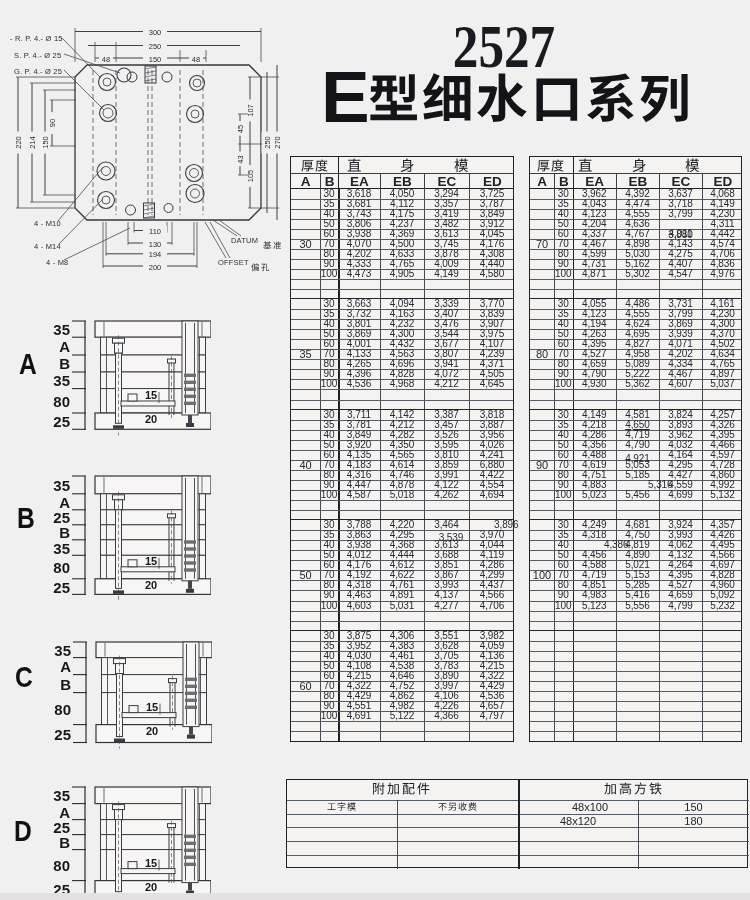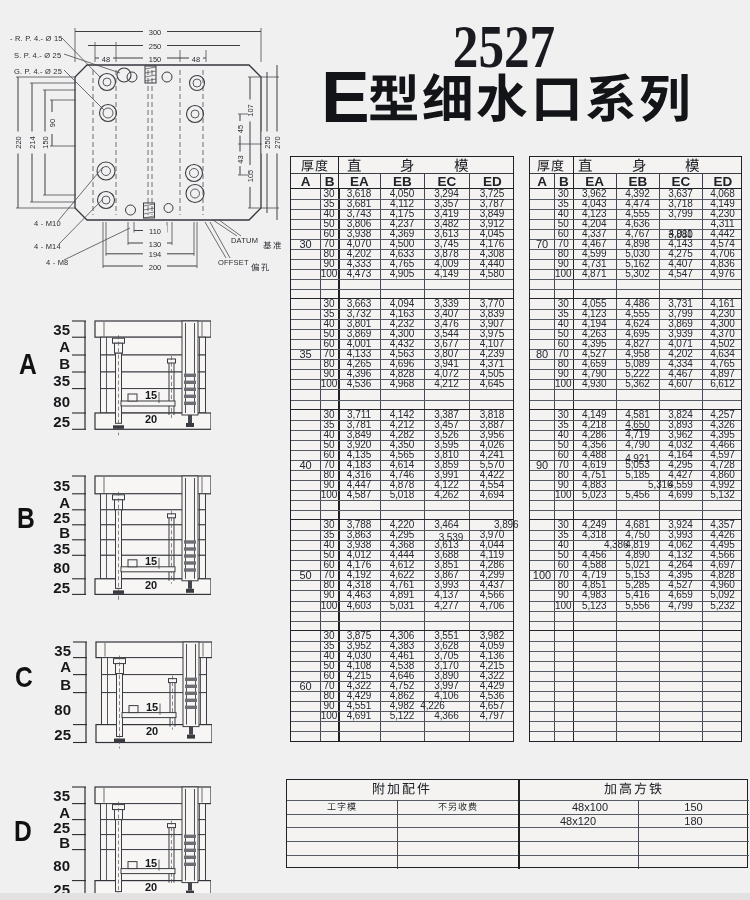--- a/index.html
+++ b/index.html
@@ -423,21 +423,21 @@
       <div class="dc" style="left:178px;top:30.15px;width:46px;">4,026</div>
       <div class="dc" style="left:29px;top:40.2px;width:18px;">60</div>
       <div class="dc" style="left:47px;top:40.2px;width:42px;">4,135</div>
       <div class="dc" style="left:89px;top:40.2px;width:44px;">4,565</div>
       <div class="dc" style="left:133px;top:40.2px;width:45px;">3,810</div>
       <div class="dc" style="left:178px;top:40.2px;width:46px;">4,241</div>
       <div class="dc" style="left:29px;top:50.25px;width:18px;">70</div>
       <div class="dc" style="left:47px;top:50.25px;width:42px;">4,183</div>
       <div class="dc" style="left:89px;top:50.25px;width:44px;">4,614</div>
       <div class="dc" style="left:133px;top:50.25px;width:45px;">3,859</div>
-      <div class="dc" style="left:178px;top:50.25px;width:46px;">5,570</div>
+      <div class="dc" style="left:178px;top:50.25px;width:46px;">6,880</div>
       <div class="dc" style="left:29px;top:60.3px;width:18px;">80</div>
       <div class="dc" style="left:47px;top:60.3px;width:42px;">4,316</div>
       <div class="dc" style="left:89px;top:60.3px;width:44px;">4,746</div>
       <div class="dc" style="left:133px;top:60.3px;width:45px;">3,991</div>
       <div class="dc" style="left:178px;top:60.3px;width:46px;">4,422</div>
       <div class="dc" style="left:29px;top:70.35px;width:18px;">90</div>
       <div class="dc" style="left:47px;top:70.35px;width:42px;">4,447</div>
       <div class="dc" style="left:89px;top:70.35px;width:44px;">4,878</div>
       <div class="dc" style="left:133px;top:70.35px;width:45px;">4,122</div>
       <div class="dc" style="left:178px;top:70.35px;width:46px;">4,554</div>
@@ -538,41 +538,41 @@
       <div class="dc" style="left:133px;top:10.05px;width:45px;">3,628</div>
       <div class="dc" style="left:178px;top:10.05px;width:46px;">4,059</div>
       <div class="dc" style="left:29px;top:20.1px;width:18px;">40</div>
       <div class="dc" style="left:47px;top:20.1px;width:42px;">4,030</div>
       <div class="dc" style="left:89px;top:20.1px;width:44px;">4,461</div>
       <div class="dc" style="left:133px;top:20.1px;width:45px;">3,705</div>
       <div class="dc" style="left:178px;top:20.1px;width:46px;">4,136</div>
       <div class="dc" style="left:29px;top:30.15px;width:18px;">50</div>
       <div class="dc" style="left:47px;top:30.15px;width:42px;">4,108</div>
       <div class="dc" style="left:89px;top:30.15px;width:44px;">4,538</div>
-      <div class="dc" style="left:133px;top:30.15px;width:45px;">3,170</div>
+      <div class="dc" style="left:133px;top:30.15px;width:45px;">3,783</div>
       <div class="dc" style="left:178px;top:30.15px;width:46px;">4,215</div>
       <div class="dc" style="left:29px;top:40.2px;width:18px;">60</div>
       <div class="dc" style="left:47px;top:40.2px;width:42px;">4,215</div>
       <div class="dc" style="left:89px;top:40.2px;width:44px;">4,646</div>
       <div class="dc" style="left:133px;top:40.2px;width:45px;">3,890</div>
       <div class="dc" style="left:178px;top:40.2px;width:46px;">4,322</div>
       <div class="dc" style="left:29px;top:50.25px;width:18px;">70</div>
       <div class="dc" style="left:47px;top:50.25px;width:42px;">4,322</div>
       <div class="dc" style="left:89px;top:50.25px;width:44px;">4,752</div>
       <div class="dc" style="left:133px;top:50.25px;width:45px;">3,997</div>
       <div class="dc" style="left:178px;top:50.25px;width:46px;">4,429</div>
       <div class="dc" style="left:29px;top:60.3px;width:18px;">80</div>
       <div class="dc" style="left:47px;top:60.3px;width:42px;">4,429</div>
       <div class="dc" style="left:89px;top:60.3px;width:44px;">4,862</div>
       <div class="dc" style="left:133px;top:60.3px;width:45px;">4,106</div>
       <div class="dc" style="left:178px;top:60.3px;width:46px;">4,536</div>
       <div class="dc" style="left:29px;top:70.35px;width:18px;">90</div>
       <div class="dc" style="left:47px;top:70.35px;width:42px;">4,551</div>
       <div class="dc" style="left:89px;top:70.35px;width:44px;">4,982</div>
-      <div class="dc" style="left:119px;top:70.35px;width:45px;">4,226</div>
+      <div class="dc" style="left:133px;top:70.35px;width:45px;">4,226</div>
       <div class="dc" style="left:178px;top:70.35px;width:46px;">4,657</div>
       <div class="dc" style="left:29px;top:80.4px;width:18px;">100</div>
       <div class="dc" style="left:47px;top:80.4px;width:42px;">4,691</div>
       <div class="dc" style="left:89px;top:80.4px;width:44px;">5,122</div>
       <div class="dc" style="left:133px;top:80.4px;width:45px;">4,366</div>
       <div class="dc" style="left:178px;top:80.4px;width:46px;">4,797</div>
     </div>
   </div>
 <div class="tbl" style="left:529px;top:156px;width:213px;">
     <div class="thead1" style="height:17px;">
@@ -721,21 +721,21 @@
       <div class="dc" style="left:172px;top:60.3px;width:41px;">4,765</div>
       <div class="dc" style="left:24px;top:70.35px;width:18.5px;">90</div>
       <div class="dc" style="left:42.5px;top:70.35px;width:43.5px;">4,790</div>
       <div class="dc" style="left:86px;top:70.35px;width:43px;">5,222</div>
       <div class="dc" style="left:129px;top:70.35px;width:43px;">4,467</div>
       <div class="dc" style="left:172px;top:70.35px;width:41px;">4,897</div>
       <div class="dc" style="left:24px;top:80.4px;width:18.5px;">100</div>
       <div class="dc" style="left:42.5px;top:80.4px;width:43.5px;">4,930</div>
       <div class="dc" style="left:86px;top:80.4px;width:43px;">5,362</div>
       <div class="dc" style="left:129px;top:80.4px;width:43px;">4,607</div>
-      <div class="dc" style="left:172px;top:80.4px;width:41px;">6,612</div>
+      <div class="dc" style="left:172px;top:80.4px;width:41px;">5,037</div>
     </div>
     <div class="tgroup" style="height:110.55px;">
       <i class="vl" style="left:24px;"></i>
       <i class="vl vb" style="left:42.5px;"></i>
       <i class="vl" style="left:86px;"></i>
       <i class="vl" style="left:129px;"></i>
       <i class="vl" style="left:172px;"></i>
       <i class="hlny" style="top:10.05px;"></i>
       <i class="hlny" style="top:20.1px;"></i>
       <i class="hlny" style="top:30.15px;"></i>

